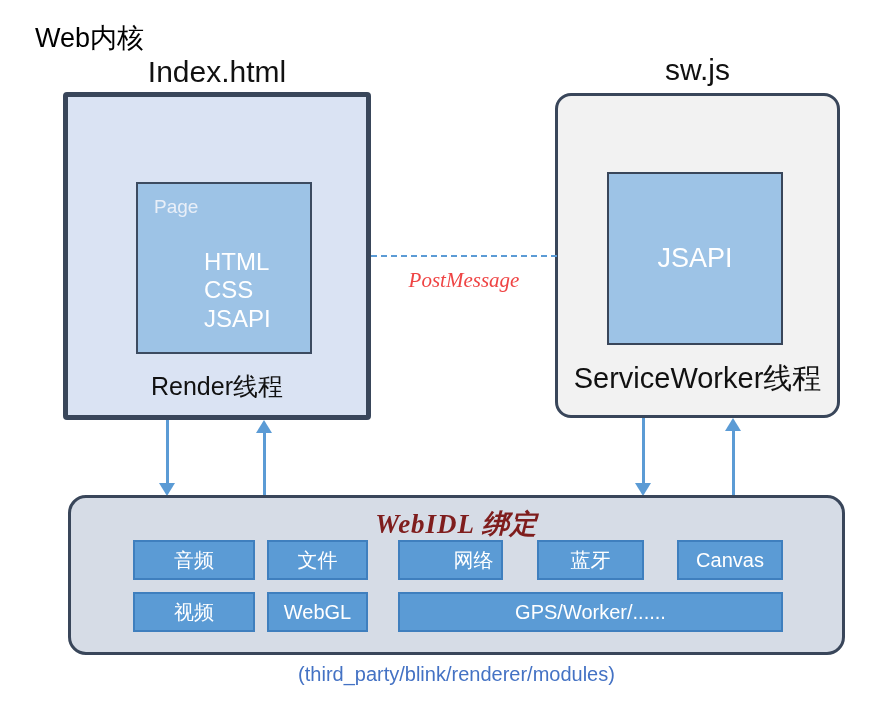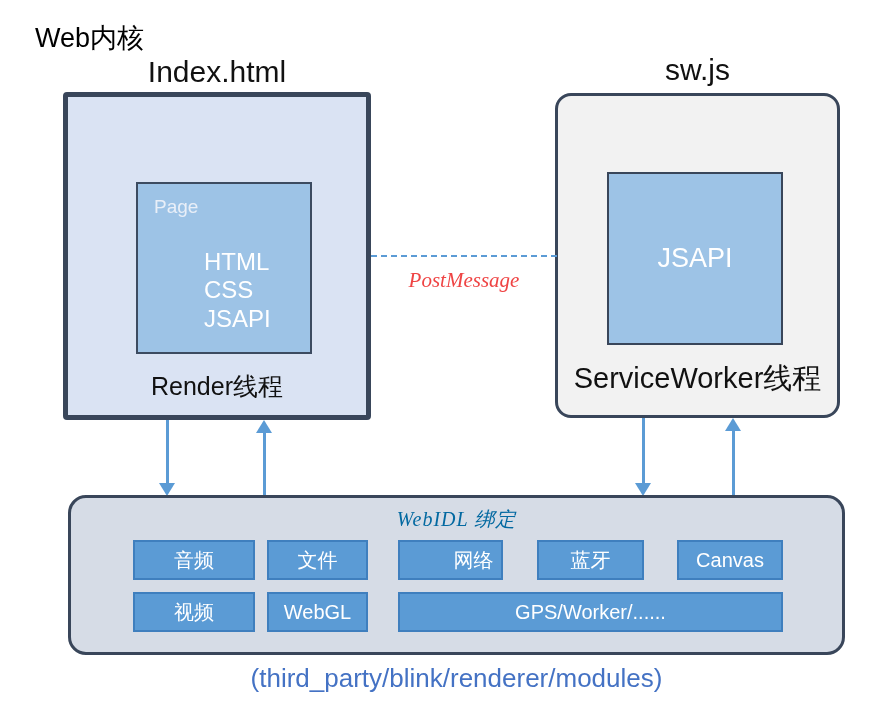--- a/index.html
+++ b/index.html
@@ -72,42 +72,42 @@
   .arrow-2 { left:256px; top:420px; height:76px; }
   .arrow-3 { left:635px; top:418px; height:78px; }
   .arrow-4 { left:725px; top:418px; height:78px; }
 
   .webidl-box {
     position:absolute; left:68px; top:495px; width:777px; height:160px;
     background:#D6DCE6; border:3px solid #39465A; border-radius:18px;
   }
   .webidl-title {
     position:absolute; left:0; top:8px; width:100%; text-align:center;
-    font-size:20px; color:#0369a1; letter-spacing:1px;
-    font-family:"Liberation Serif", serif; font-style:italic;
+    font-size:27px; color:#7f1d1d; letter-spacing:1px;
+    font-family:"Liberation Serif", serif; font-style:italic;font-weight:bold;
   }
   .module-chip {
     position:absolute; height:40px; background:#5B9BD5; border:2px solid #3F7FBE;
     display:flex; align-items:center; justify-content:center;
     color:#ffffff; font-size:20px;
   }
   .chip-r1 { top:42px; }
   .chip-r2 { top:94px; }
   .chip-audio  { left:62px;  width:122px;font-family:Liberation Mono, monospace; }
   .chip-file   { left:196px; width:101px; }
   .chip-net    { left:327px; width:105px;padding-left:46px; }
   .chip-bt     { left:466px; width:107px; }
   .chip-canvas { left:606px; width:106px; }
   .chip-video  { left:62px;  width:122px; }
   .chip-webgl  { left:196px; width:101px; }
   .chip-gps    { left:327px; width:385px; }
 
   .caption {
     position:absolute; left:68px; top:663px; width:777px;
-    text-align:center; font-size:26px; color:#4472C4;
+    text-align:center; font-size:20px; color:#4472C4;
   }
 </style>
 </head>
 <body>
 
 <div class="canvas">
 
   <div class="diagram-title">Web内核</div>
 
   <div class="file-label index-label">Index.html</div>

